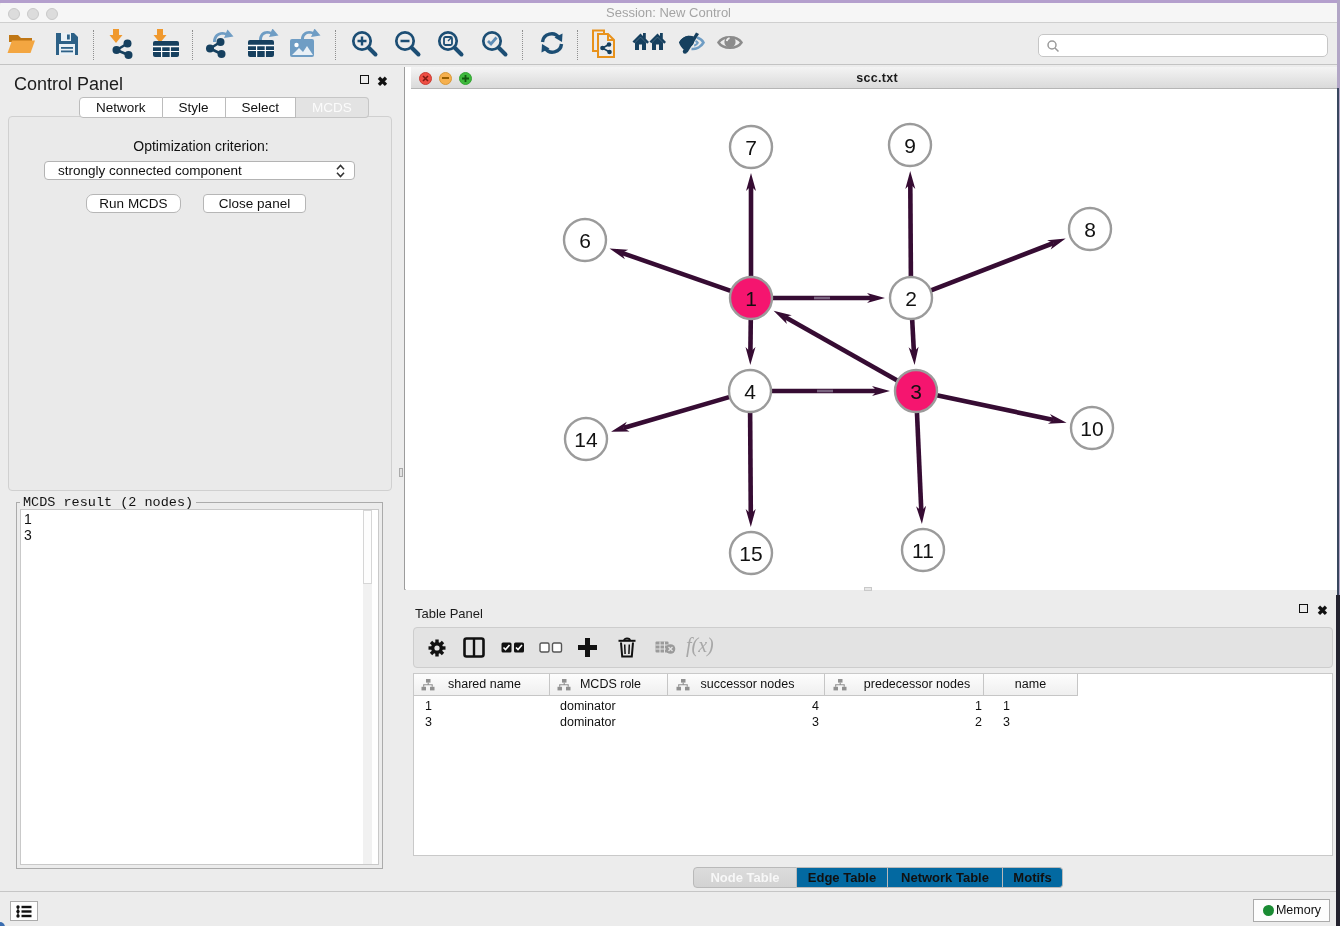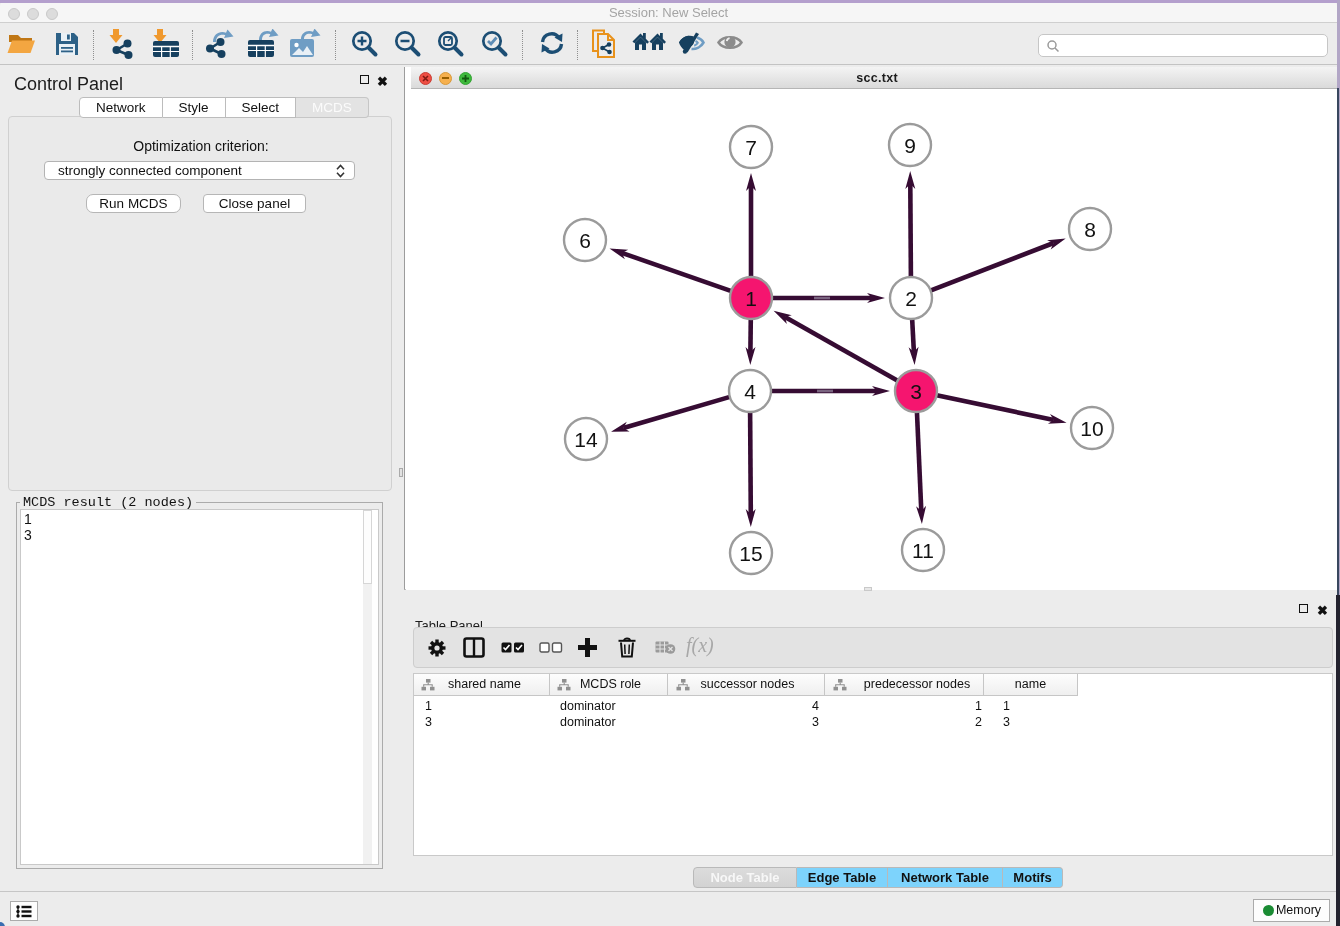--- a/index.html
+++ b/index.html
@@ -43,46 +43,46 @@
 #mcds-scroll { left:363px; top:445px; width:9px; height:354px; background:#f1f1f1; }
 #mcds-thumb { left:363px; top:445px; width:9px; height:74px; background:#fdfdfd; border:1px solid #d6d6d6; }
 
 #netpanel { left:404px; top:66px; width:933px; height:523px; background:#fff; border-left:1px solid #9c9c9c; border-bottom:1px solid #c2c2c2; }
 #net-titlebar { left:6px; top:0; width:100%; height:22px; background:linear-gradient(#f4f4f4,#dadada); border-bottom:1px solid #b5b5b5; }
 .mac-btn { position:absolute; top:4.5px; width:13px; height:13px; border-radius:50%; }
 #net-title { left:0; top:4px; width:100%; text-align:center; font-size:12.5px; color:#1c1c1c; font-weight:bold; letter-spacing:0.3px; }
 #canvas { left:1px; top:23px; width:931px; height:500px; background:#fff; }
 
 #tpanel { left:404px; top:597px; width:934px; height:293px; background:#ececec; }
-#tp-title { left:11px; top:20px; font-size:13px; color:#1c1c1c; }
+#tp-title { left:11px; top:8px; font-size:13px; color:#1c1c1c; }
 #tp-toolbar { left:9px; top:29px; width:920px; height:41px; background:#e3e3e3; border:1px solid #cdcdcd; border-radius:4px; }
 #tp-table { left:9px; top:75px; width:920px; height:183px; background:#fff; border:1px solid #c9c9c9; }
 .th { position:absolute; top:0; height:22px; background:linear-gradient(#fdfdfd,#efefef); border-right:1px solid #c6c6c6; border-bottom:1px solid #c6c6c6; font-size:12.5px; color:#111; text-align:center; line-height:21px; }
 .td { position:absolute; font-size:12.5px; color:#111; height:17px; line-height:17px; }
 
-.btab { height:21px; background:#7dd3fc; border:1px solid #b9b9b9; border-left:none; font-size:13px; font-weight:bold; color:#111; text-align:center; line-height:19px; padding:0; }
+.btab { height:21px; background:#0369a1; border:1px solid #b9b9b9; border-left:none; font-size:13px; font-weight:bold; color:#111; text-align:center; line-height:19px; padding:0; }
 .btab.first { border-left:1px solid #b9b9b9; border-radius:4px 0 0 4px; }
 .btab.last { border-radius:0 4px 4px 0; }
 .btab.sel { background:linear-gradient(#dcdcdc,#d2d2d2); color:#f7f7f7; }
 
 #statusbar { left:0; top:890px; width:1337px; height:36px; background:#ececec; border-top:1px solid #c6c6c6; }
 #list-btn { left:10px; top:9px; width:28px; height:20px; background:#fdfdfd; border:1px solid #ababab; }
 #mem-btn { left:1253px; top:7px; width:77px; height:23px; background:#fdfdfd; border:1px solid #ababab; font-size:12.5px; color:#111; line-height:21px; text-align:center; padding-left:14px; }
 #mem-dot { left:1263px; top:13px; width:11px; height:11px; border-radius:50%; background:#1a8b33; }
 #corner-blue { left:-5px; top:921px; width:10px; height:10px; border-radius:50%; background:#3a6db0; }
 </style>
 </head>
 <body>
 <div class="abs" id="window">
 
   <div class="abs" id="titlebar">
     <div class="tl-circle" style="left:8px;"></div>
     <div class="tl-circle" style="left:27px;"></div>
     <div class="tl-circle" style="left:46px;"></div>
-    <div class="abs" id="title-text">Session: New Select</div>
+    <div class="abs" id="title-text">Session: New Control</div>
   </div>
 
   <div class="abs" id="toolbar">
     <div class="tsep" style="left:93px;"></div>
     <div class="tsep" style="left:192px;"></div>
     <div class="tsep" style="left:335px;"></div>
     <div class="tsep" style="left:522px;"></div>
     <div class="tsep" style="left:577px;"></div>
     <div class="abs" id="searchbox">
       <svg width="16" height="16" style="position:absolute;left:6px;top:3px;" viewBox="0 0 16 16">

